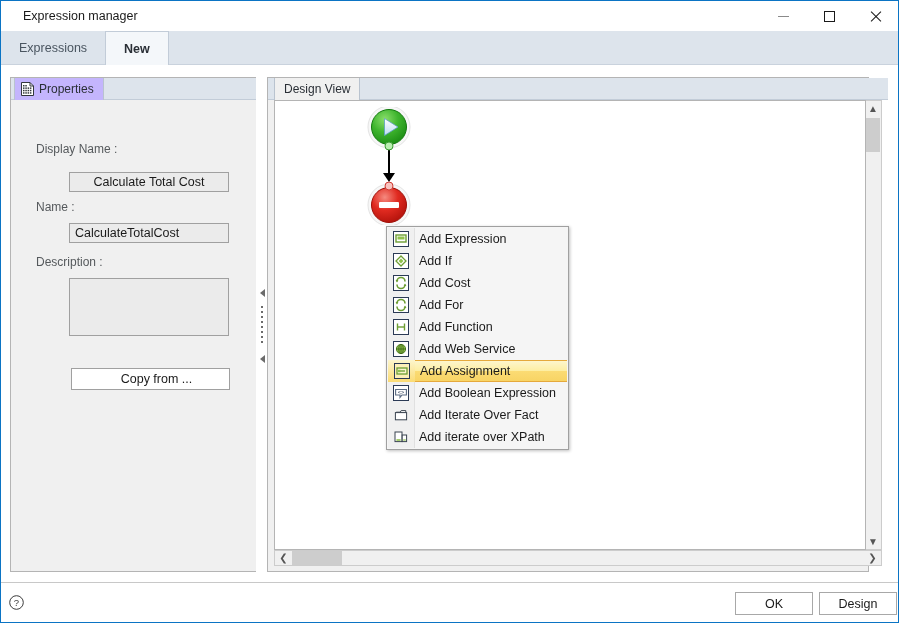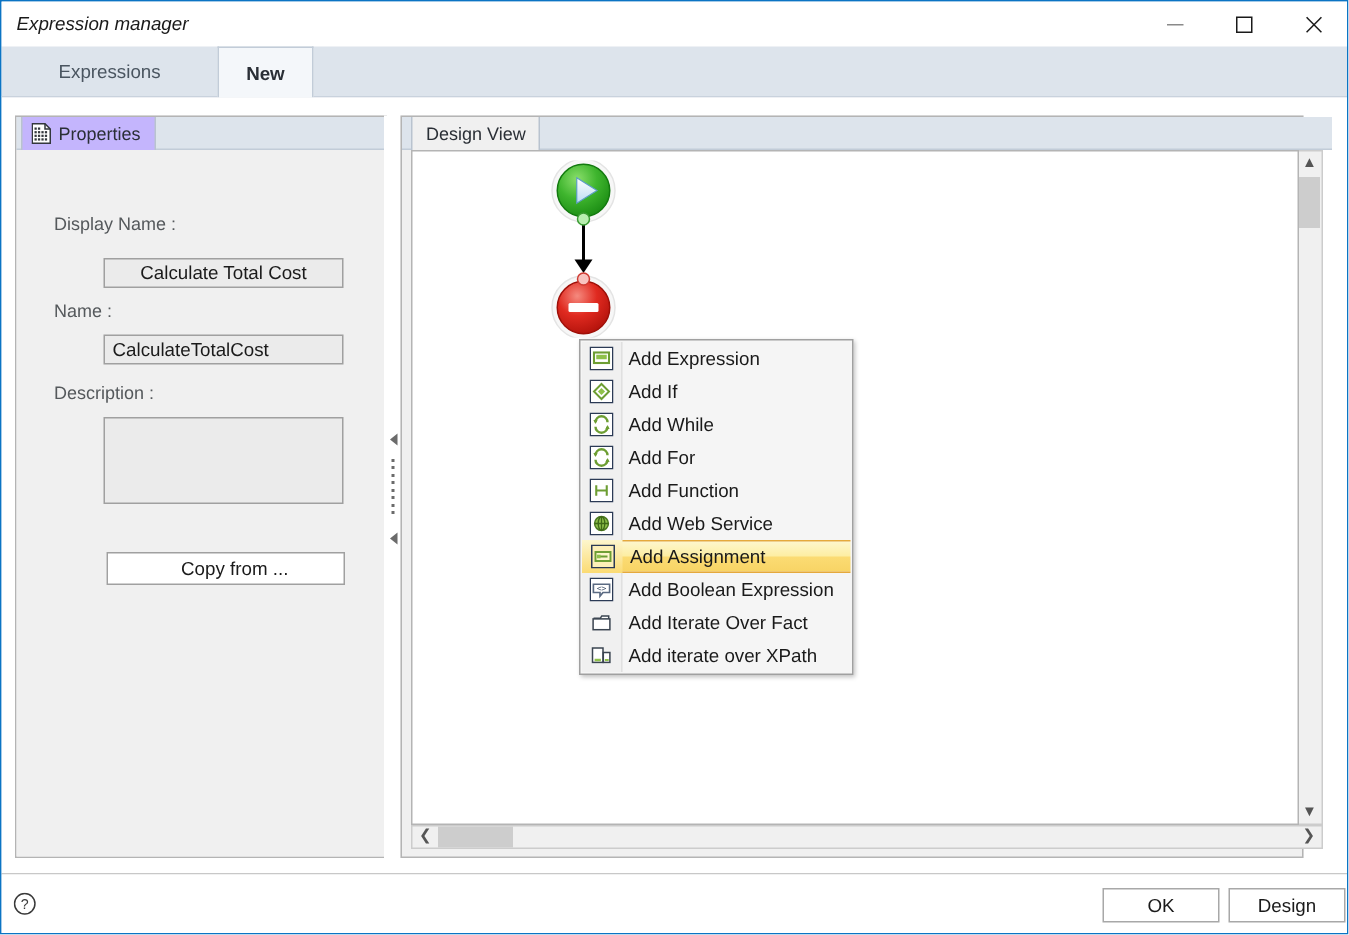--- a/index.html
+++ b/index.html
@@ -21,21 +21,21 @@
 
   
   #titlebar {
     position: absolute; left: 0; top: 0;
     width: 897px; height: 30px;
     background: #ffffff;
     display: flex; align-items: center;
   }
   #title-text {
     font-size: 12.5px; color: #1a1a1a;
-    margin-left: 10px; white-space: nowrap; font-style: italic;
+    margin-left: 22px; white-space: nowrap;
   }
   .win-btns { position: absolute; right: 0; top: 0; height: 30px; display: flex; }
   .win-btn {
     width: 46px; height: 30px;
     display: flex; align-items: center; justify-content: center;
     cursor: default;
   }
   .glyph-min { width: 11px; height: 1px; background: #8a8a8a; }
   .glyph-max { width: 11px; height: 11px; border: 1px solid #1a1a1a; }
   .glyph-close { position: relative; width: 13px; height: 13px; }
@@ -51,21 +51,21 @@
     position: absolute; left: 0; top: 30px;
     width: 897px; height: 34px;
     background: #dde4ec;
     border-bottom: 1px solid #c9d2dd;
     display: flex; align-items: flex-end;
   }
   .top-tab {
     height: 33px; padding: 0 18px;
     display: flex; align-items: center; justify-content: flex-end;
     font-size: 12.5px; color: #4a5560;
-    cursor: default; white-space: nowrap; margin-left: 20px;
+    cursor: default; white-space: nowrap;
   }
   .top-tab.active {
     background: #f4f7fa;
     color: #2a2f36; font-weight: bold;
     border-left: 1px solid #c2ccd8;
     border-right: 1px solid #c2ccd8;
     border-top: 1px solid #c2ccd8;
     height: 34px;
     margin-bottom: -1px;
   }
@@ -487,21 +487,21 @@
       <div class="menu-item">
         <span class="mi-icon">
           <svg width="16" height="16" viewBox="0 0 16 16">
             <rect x="0.5" y="0.5" width="15" height="15" fill="#ffffff" stroke="#2b3a55"></rect>
             <path d="M4 6.5 A4 4 0 0 1 12 6.5" fill="none" stroke="#6d9e33" stroke-width="1.6"></path>
             <path d="M12 9.5 A4 4 0 0 1 4 9.5" fill="none" stroke="#6d9e33" stroke-width="1.6"></path>
             <path d="M2.6 5 L5.4 5 L4 7.6 Z" fill="#6d9e33"></path>
             <path d="M13.4 11 L10.6 11 L12 8.4 Z" fill="#6d9e33"></path>
           </svg>
         </span>
-        <span class="mi-label">Add While</span>
+        <span class="mi-label">Add Cost</span>
       </div>
 
       <div class="menu-item">
         <span class="mi-icon">
           <svg width="16" height="16" viewBox="0 0 16 16">
             <rect x="0.5" y="0.5" width="15" height="15" fill="#ffffff" stroke="#2b3a55"></rect>
             <path d="M4 6.5 A4 4 0 0 1 12 6.5" fill="none" stroke="#6d9e33" stroke-width="1.6"></path>
             <path d="M12 9.5 A4 4 0 0 1 4 9.5" fill="none" stroke="#6d9e33" stroke-width="1.6"></path>
             <path d="M2.6 5 L5.4 5 L4 7.6 Z" fill="#6d9e33"></path>
             <path d="M13.4 11 L10.6 11 L12 8.4 Z" fill="#6d9e33"></path>

